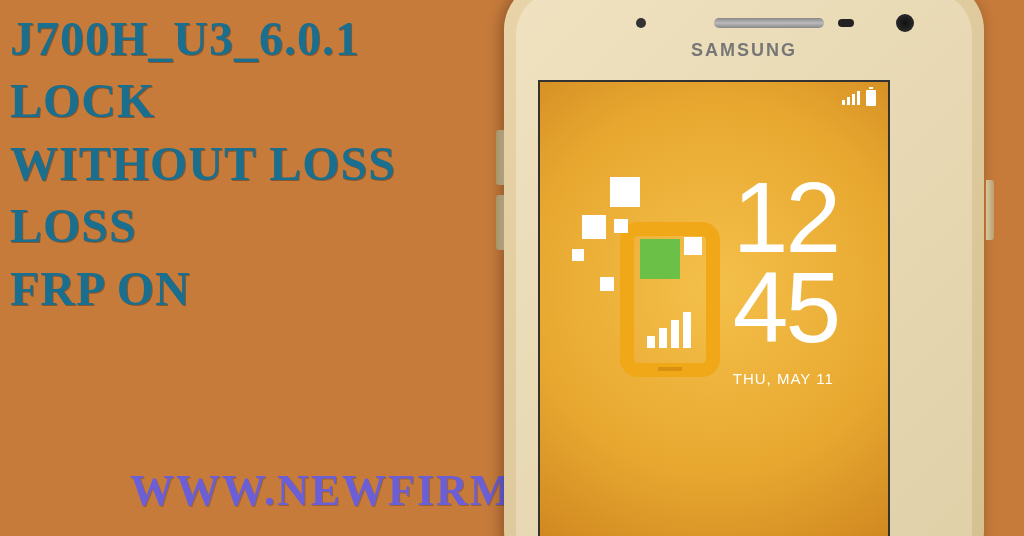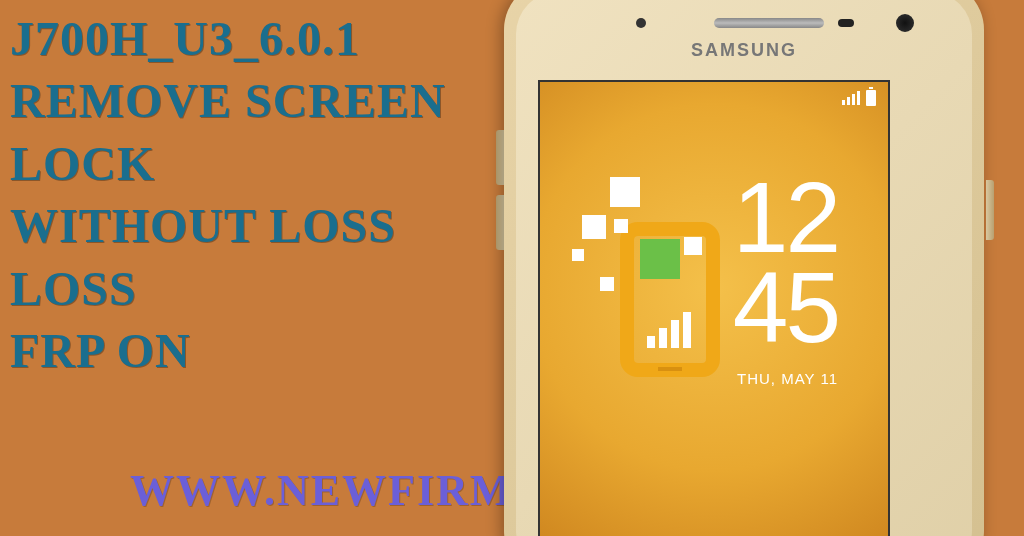--- a/index.html
+++ b/index.html
@@ -121,21 +121,21 @@
       font-family: Arial, sans-serif;
       font-weight: 100;
       font-size: 100px;
       line-height: 0.9;
       letter-spacing: -3px;
     }
     .clock-date {
       color: white;
       font-family: Arial, sans-serif;
       font-size: 15px;
-      text-align: right;
+      text-align: left;
       margin-top: 18px;
       letter-spacing: 1px;
     }
     .widget-area {
       position: absolute;
       top: 85px;
       left: 22px;
       width: 180px;
       height: 220px;
     }
@@ -196,21 +196,20 @@
       height: 60px;
       background: linear-gradient(270deg,#b8a070,#d8c8a0);
       border-radius: 0 3px 3px 0;
     }
   </style>
 </head>
 <body>
 
 <div class="text-block">
   <div>J700H_U3_6.0.1</div>
-  <div>REMOVE SCREEN</div>
   <div> LOCK</div>
   <div>WITHOUT LOSS</div>
   <div> LOSS</div>
   <div> FRP ON</div>
 </div>
 
 <div class="website-url">WWW.NEWFIRMWARES.COM</div>
 
 <div class="phone">
   <div class="side-button sb1"></div>

